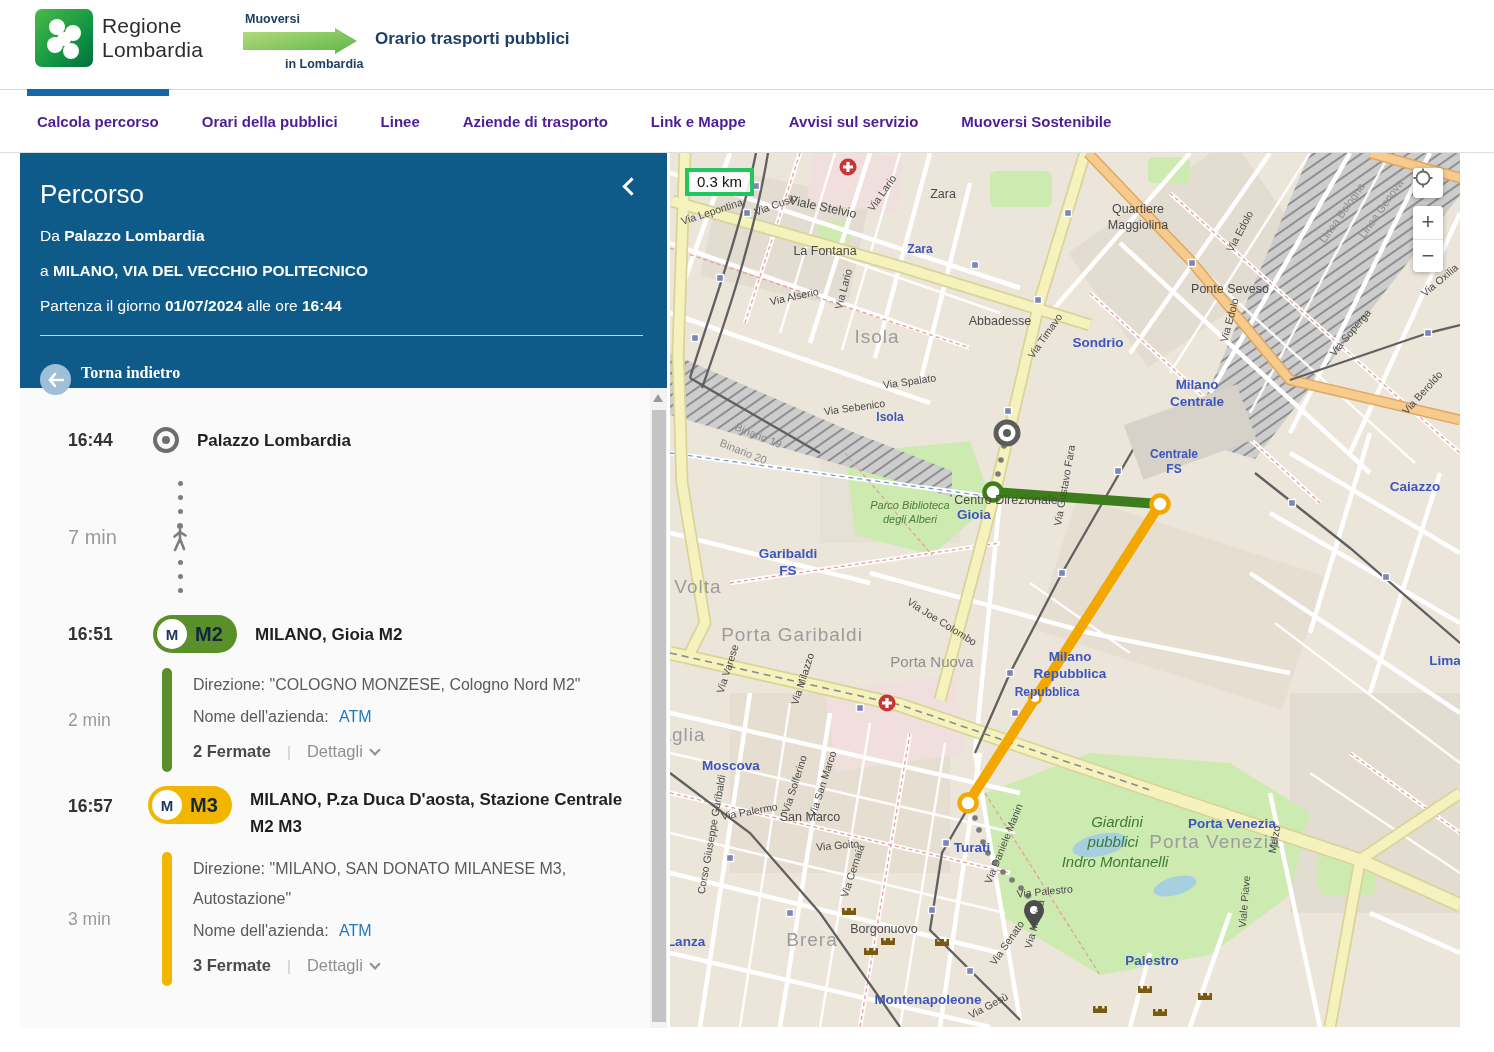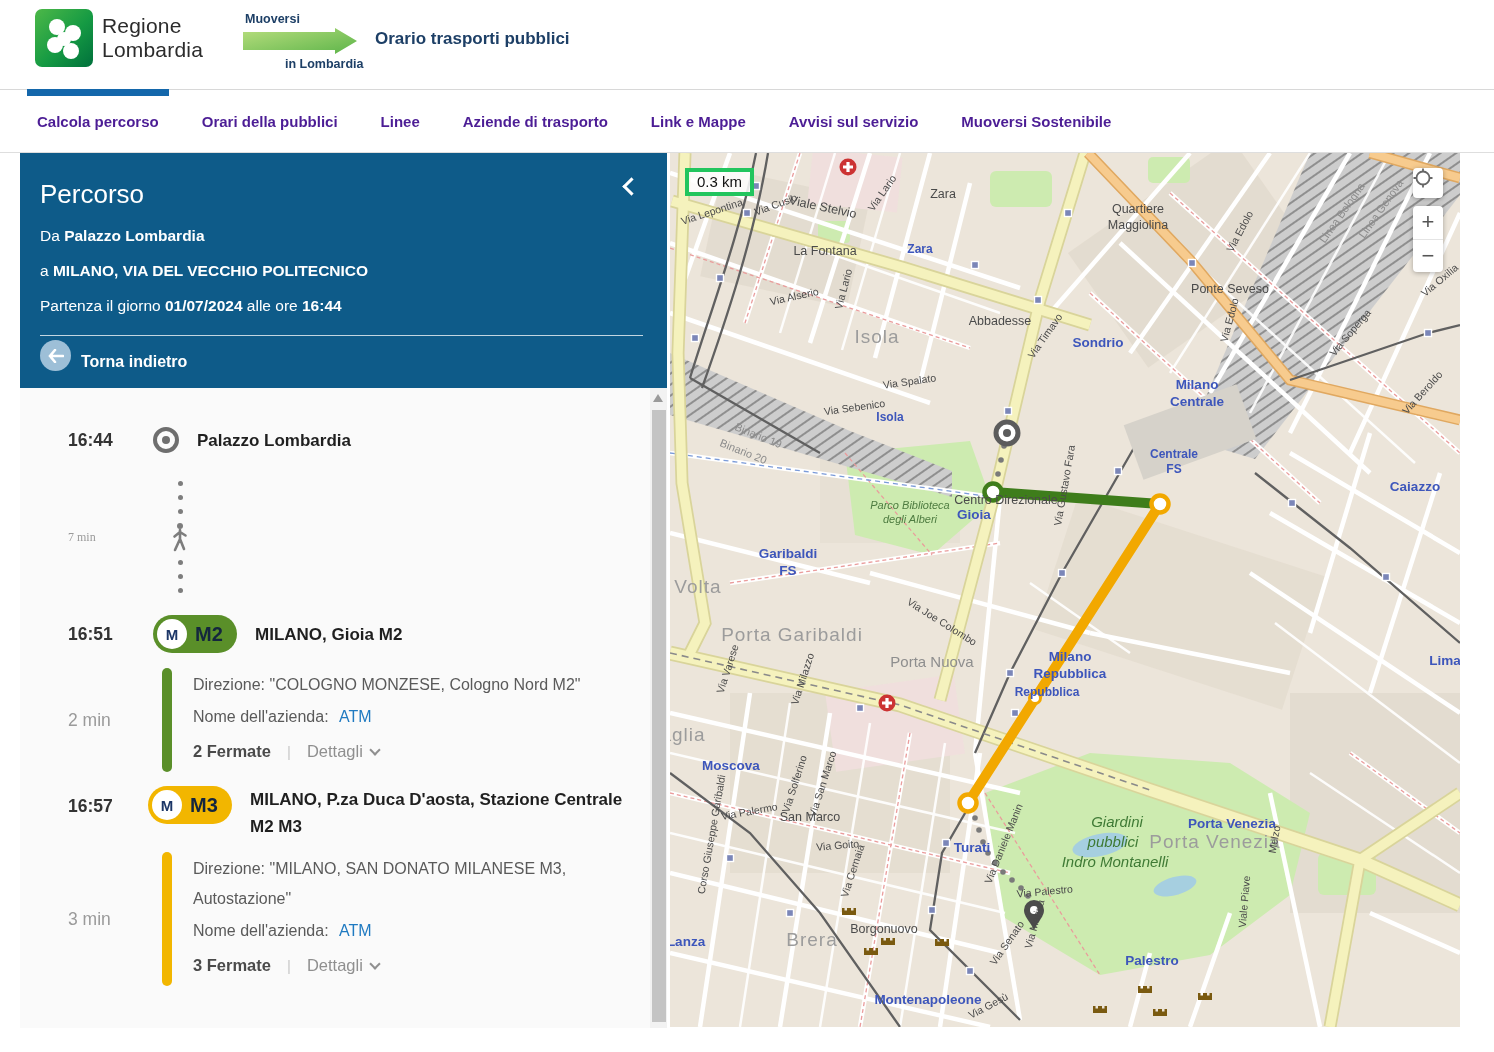--- a/index.html
+++ b/index.html
@@ -24,21 +24,21 @@
   .nav li { position:relative; font-size:15px; font-weight:bold; color:#4c1d95; cursor:pointer; padding:0 2px; }
   .nav li.active::before { content:""; position:absolute; left:-8px; right:-8px; top:-24px; height:7px; background:#1467ab; }
 
   
   .panel { position:absolute; left:20px; top:153px; width:647px; height:875px; background:#fafafa; }
   .panel-hd { position:absolute; left:0; top:0; width:647px; height:235px; background:#0e5b89; color:#fff; padding:26px 22px 0 20px; }
   .panel-title { font-size:26px; font-weight:500; }
   .p-line { margin-top:17px; font-size:15.5px; font-weight:300; }
   .p-line b { font-weight:bold; }
   .p-div { border:none; border-top:1px solid rgba(255,255,255,.75); margin:20px 0 0 0; width:603px; }
-  .back-row { display:flex; align-items:flex-end; margin-top:4px; cursor:pointer; }
+  .back-row { display:flex; align-items:flex-start; margin-top:28px; cursor:pointer;font-family:Liberation Serif, serif; }
   .back-ico { width:31px; height:31px; border-radius:50%; background:#9dbfd7; display:flex; align-items:center; justify-content:center; }
   .back-lbl { margin-left:10px; font-size:16px; font-weight:bold; }
   .collapse { position:absolute; right:32px; top:27px; width:14px; height:14px; cursor:pointer; }
   .collapse::before { content:""; position:absolute; left:4px; top:0; width:10px; height:10px;
     border-left:3px solid #fff; border-bottom:3px solid #fff; transform:rotate(45deg); }
 
   
   .timeline { position:absolute; left:0; top:235px; width:630px; padding:30px 0 0 48px; }
   .t-row { display:flex; align-items:center; min-height:44px; }
   .t-row.top { align-items:flex-start; }
@@ -47,21 +47,21 @@
   .origin-ico { width:26px; height:26px; border:4.5px solid #6e6e6e; border-radius:50%; position:relative; }
   .origin-ico::after { content:""; position:absolute; left:4.5px; top:4.5px; width:8px; height:8px; background:#6e6e6e; border-radius:50%; }
   .badge { width:84px; height:38px; border-radius:19px; display:flex; align-items:center; }
   .badge .mc { width:30px; height:30px; background:#fff; border-radius:50%; margin-left:4px;
     display:flex; align-items:center; justify-content:center; font-size:15px; font-weight:bold; color:#1c3667; }
   .badge .ln { margin-left:8px; font-size:20px; font-weight:bold; color:#14263e; }
   .t-label { margin-left:18px; font-size:17px; font-weight:bold; color:#1f1f1f; max-width:400px; line-height:27px; }
   .t-row .iconcell { display:flex; }
 
   .walk { display:flex; min-height:150px; }
-  .walk-dur { width:94px; display:flex; align-items:center; font-size:12px; color:#9a9a9a;font-family:Liberation Serif, serif; }
+  .walk-dur { width:94px; display:flex; align-items:center; font-size:20px; color:#9a9a9a; }
   .walk-mid { width:36px; display:flex; flex-direction:column; align-items:center; justify-content:center; }
   .wdots { display:flex; flex-direction:column; gap:9px; padding:8px 0; }
   .wdots i { width:5px; height:5px; border-radius:50%; background:#7d7d7d; }
 
   .leg { display:flex; margin:12px 0 14px 0; }
   .leg-dur { width:94px; display:flex; align-items:center; font-size:17.5px; color:#9a9a9a; }
   .leg-bar { width:10px; border-radius:6px; }
   .leg-body { margin-left:21px; padding:2px 0; }
   .leg-body .dir { font-size:16px; color:#5a5a5a; line-height:30px; max-width:400px; }
   .leg-body .agency { font-size:16px; color:#5a5a5a; line-height:33px; }

